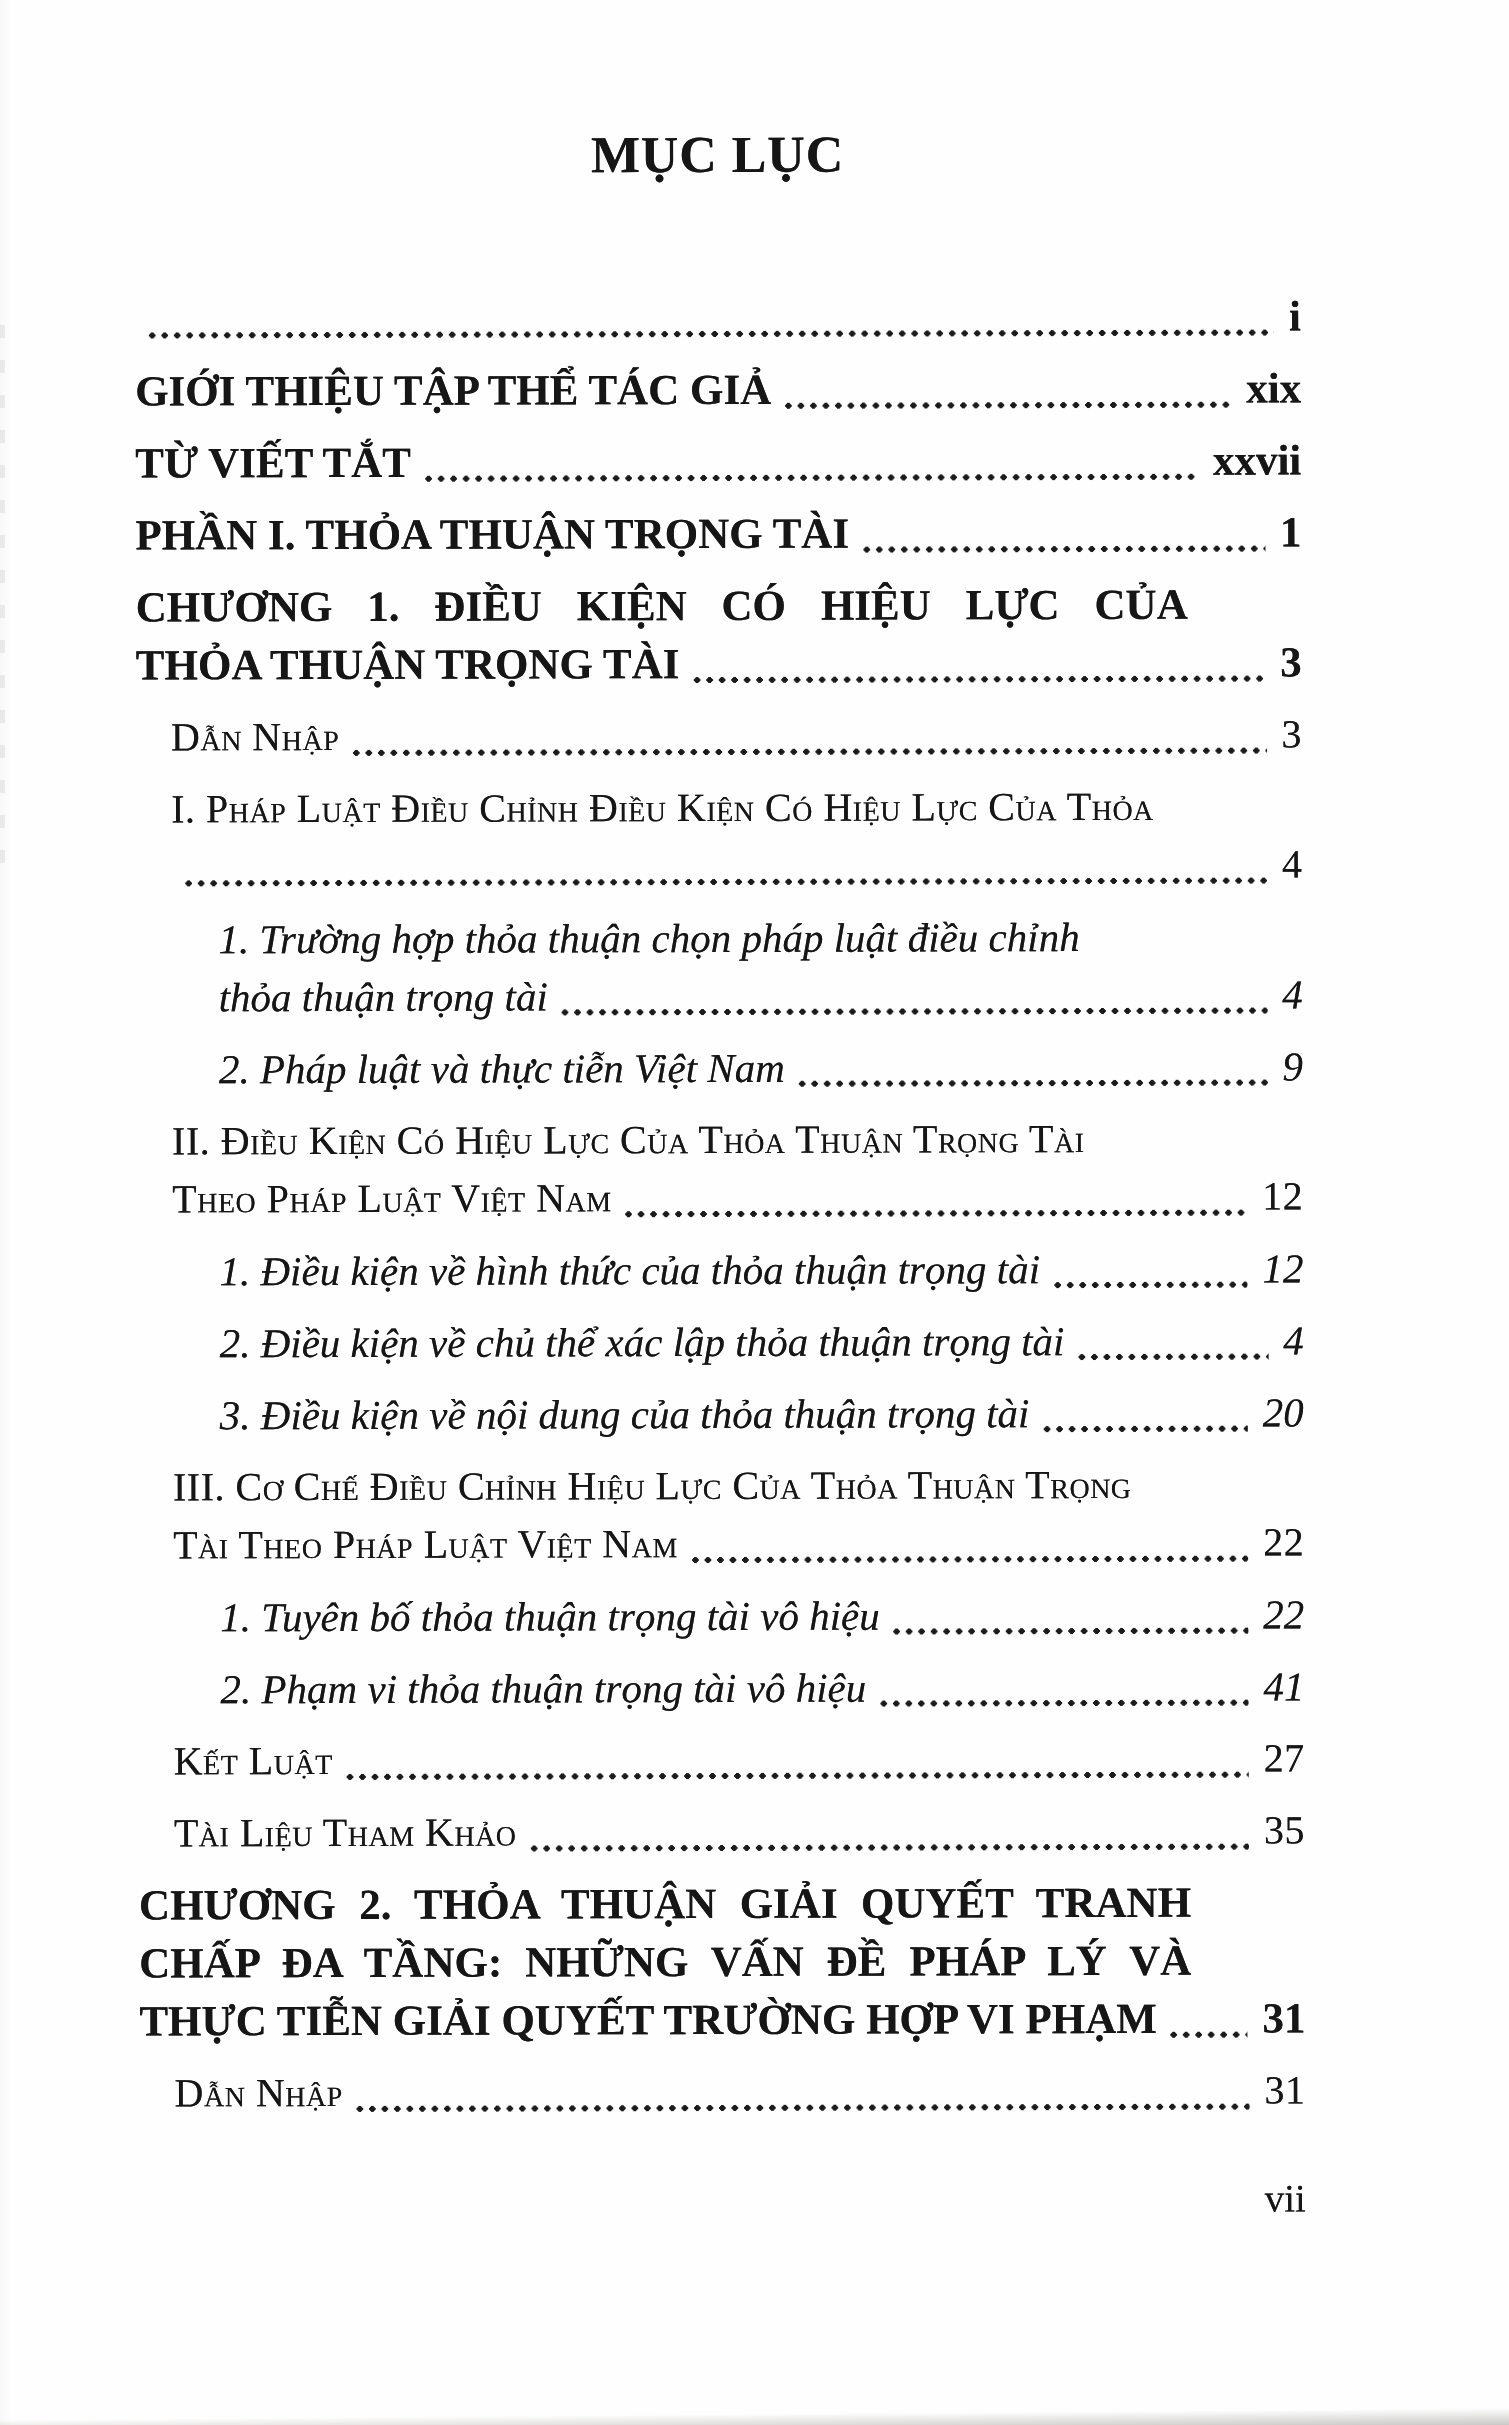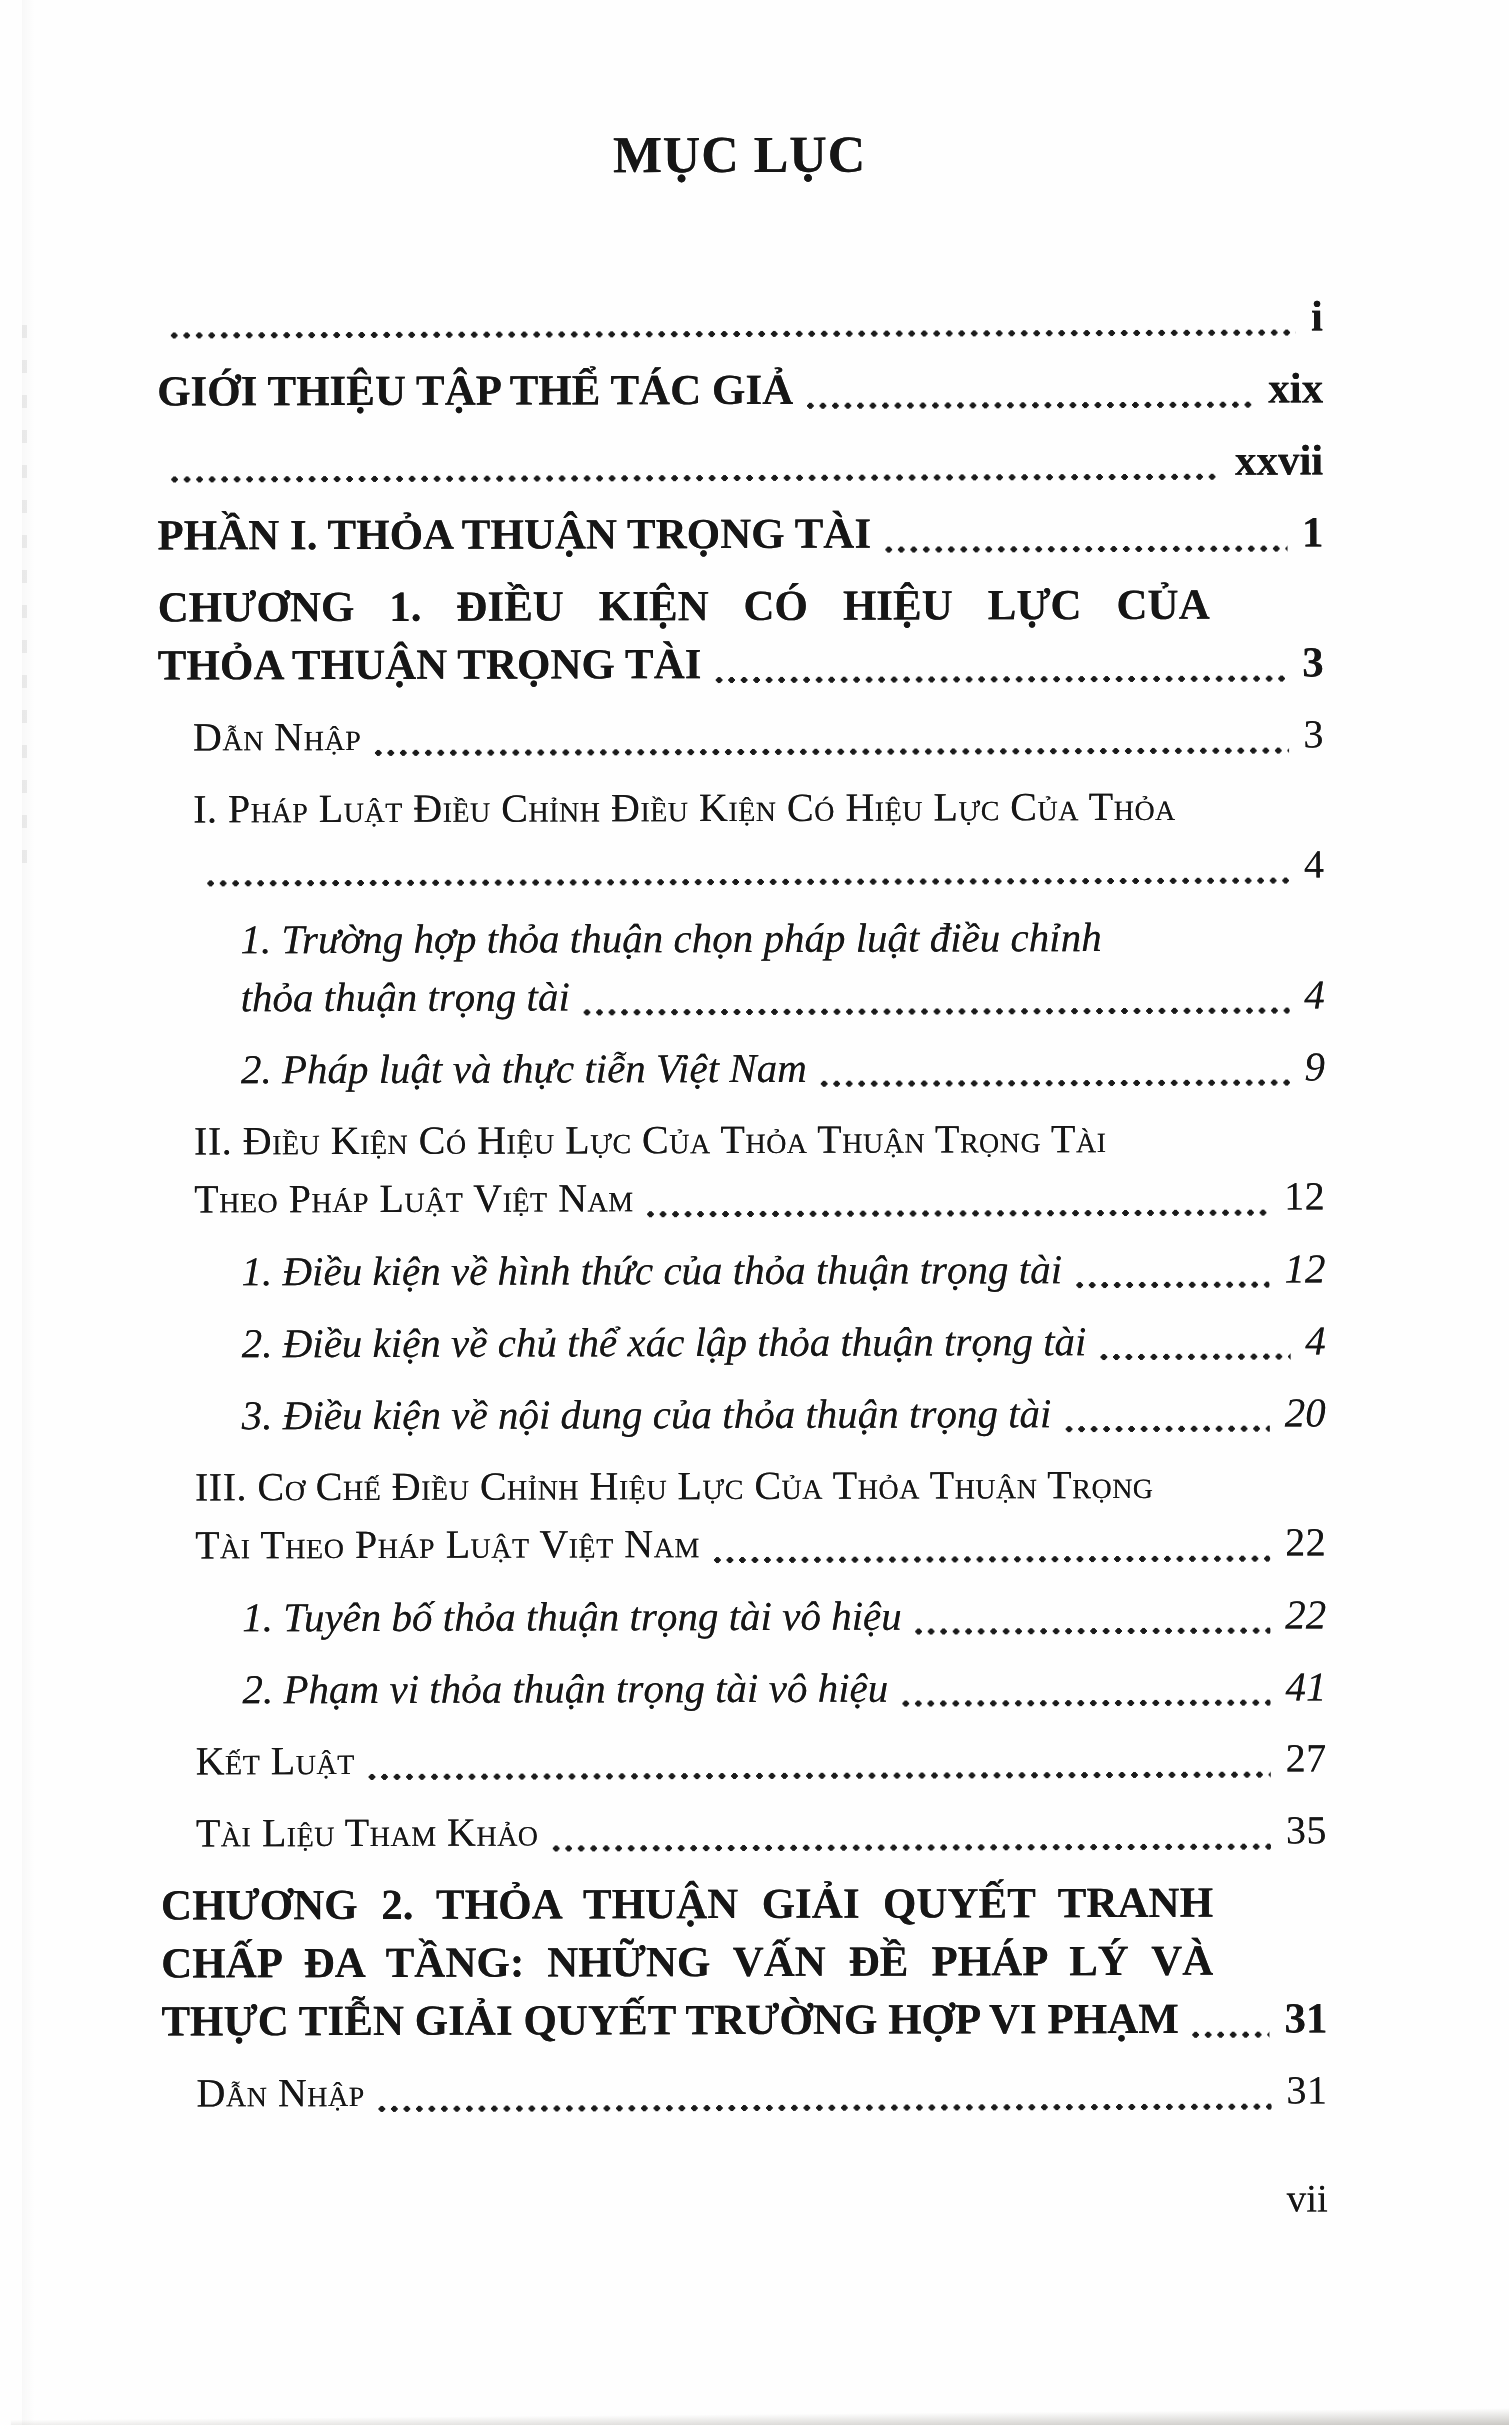--- a/index.html
+++ b/index.html
@@ -9,21 +9,20 @@
     overflow: hidden;
     position: relative;
     font-family: "Liberation Serif", "DejaVu Serif", serif;
     color: #161616;
   }
   .page {
     position: absolute; inset: 0;
     background:
       linear-gradient(to right, rgba(0,0,0,0.025) 0px, rgba(0,0,0,0) 13px),
       #fefefe;
-    margin-left: 22px;
   }
   .toc {
     position: absolute;
     left: 137px; top: 0;
     width: 1166px;
     transform: rotate(-0.15deg);
     text-shadow: 0 0 0.6px rgba(10,10,10,0.75);
   }
   .title {
     margin-top: 122px;
@@ -118,20 +117,21 @@
       <div class="row">
         <span class="lbl">GIỚI THIỆU TẬP THỂ TÁC GIẢ</span>
         <span class="leader"></span>
         <span class="pg">xix</span>
       </div>
     </div>
   </div>
         <div class="entry s-bold">
     <div>
       <div class="row">
+        <span class="lbl">TỪ VIẾT TẮT</span>
         <span class="leader"></span>
         <span class="pg">xxvii</span>
       </div>
     </div>
   </div>
         <div class="entry s-bold">
     <div>
       <div class="row">
         <span class="lbl">PHẦN I. THỎA THUẬN TRỌNG TÀI</span>
         <span class="leader"></span>

